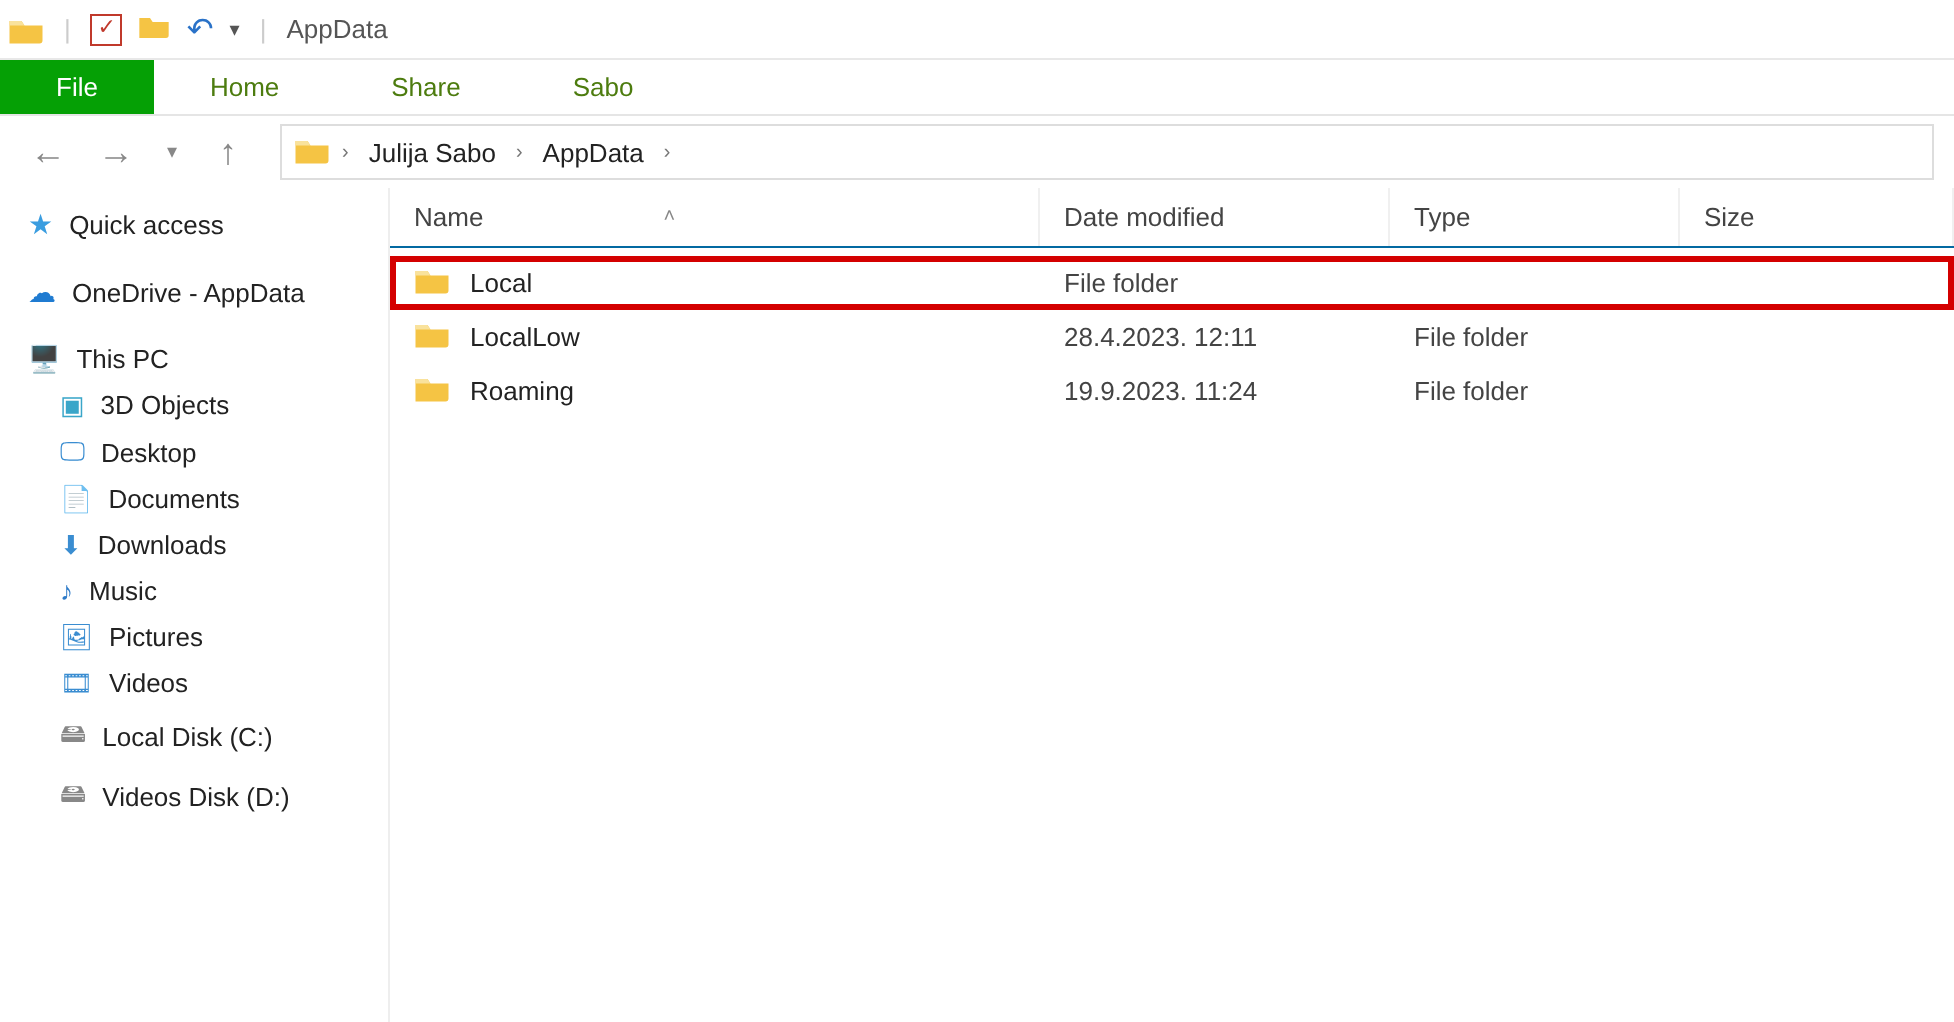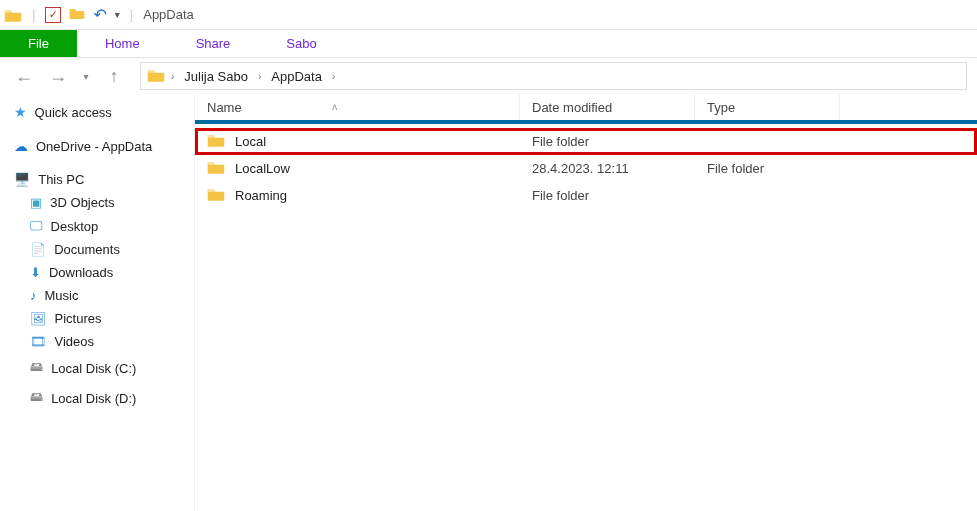--- a/index.html
+++ b/index.html
@@ -7,37 +7,37 @@
 
 .titlebar { height: 30px; display: flex; align-items: center; padding: 0 4px; background: #fff; border-bottom: 1px solid #e8e8e8;}
 .titlebar .qat { display: flex; align-items: center; gap: 8px; }
 .titlebar .qat .folder-mini { width: 18px; height: 18px; display:inline-flex; align-items:center; justify-content:center;}
 .titlebar .sep { color: #ccc; margin: 0 2px; }
 .titlebar .title-text { margin-left: 8px; color: #555; }
 
 .ribbon-tabs { height: 28px; display: flex; align-items: stretch; border-bottom: 1px solid #e5e5e5; }
 .ribbon-tabs .tab { padding: 0 28px; display:flex; align-items:center; cursor:default; }
 .ribbon-tabs .tab.file { background:#05a005; color:#fff; font-weight:400; }
-.ribbon-tabs .tab.normal { color:#6d28d9; }
+.ribbon-tabs .tab.normal { color:#4d7c0f; }
 
 .nav-row { height: 36px; display:flex; align-items:center; padding: 0 10px; gap: 6px; }
 .nav-row .nav-btn { width: 28px; height:28px; display:flex; align-items:center; justify-content:center; color:#888; }
 .nav-row .arrow { font-size: 18px; }
 .nav-row .addr { flex: 1; height: 28px; border:1px solid #ddd; display:flex; align-items:center; padding:0 6px; gap:6px; margin-left:6px; }
 .nav-row .addr .crumb { display:flex; align-items:center; gap:4px; padding:0 4px;text-align:center; }
 .nav-row .addr .crumb-caret { color:#777; font-size:10px; }
 
 .main { display:flex; height: calc(511px - 30px - 28px - 36px); }
 .sidebar { width: 195px; border-right:1px solid #eee; padding: 6px 0; overflow:hidden;}
 .sidebar .item { display:flex; align-items:center; gap:8px; padding: 4px 8px 4px 14px; white-space:nowrap; }
 .sidebar .sub { padding-left: 30px; }
 .sidebar .spacer { height: 10px; }
 
 .content { flex:1; display:flex; flex-direction:column; }
-.col-header { display:flex; align-items:center; height:30px; border-bottom:4px solid #0369a1; color:#444; }
+.col-header { display:flex; align-items:center; height:30px; border-bottom:1px solid #0369a1; color:#444; }
 .col-header .col { padding:0 12px; border-right:1px solid #f0f0f0; display:flex; align-items:center; height:100%; }
 .col-name { width: 325px; }
 .col-date { width: 175px; }
 .col-type { width: 145px; }
 .col-size { flex:1; }
 
 .rows { padding-top: 4px; }
 .row { display:flex; align-items:center; height:27px; }
 .row .cell { padding:0 12px; display:flex; align-items:center; gap:10px; }
 .row .c-name { width:325px;text-align:right; }
@@ -161,35 +161,38 @@
     <div class="item sub">
       <span style="color:#3a8dd1;">🎞</span>
       <span>Videos</span>
     </div>
     <div class="item sub">
       <span style="color:#888;">🖴</span>
       <span>Local Disk (C:)</span>
     </div>
     <div class="item sub">
       <span style="color:#888;">🖴</span>
-      <span>Local Disk (D:)</span>
+      <span>Videos Disk (D:)</span>
     </div>
   </div>
 
   <div class="content">
     <div class="col-header">
       <div class="col col-name">
         <span>Name</span>
         <span class="sort-caret">˄</span>
       </div>
       <div class="col col-date">
         <span>Date modified</span>
       </div>
       <div class="col col-type">
         <span>Type</span>
+      </div>
+      <div class="col col-size">
+        <span>Size</span>
       </div>
     </div>
     <div class="rows" id="rows-container">
         <div class="row highlighted">
           <div class="cell c-name">
             <span><svg class="folder-svg" viewBox="0 0 24 18">
                 <path fill="#f5c444" d="M1 3h8l2 3h12v10a2 2 0 0 1-2 2H1z"></path>
                 <path fill="#f9e29c" d="M1 3h8l2 3H1z"></path>
               </svg></span>
             <span>Local</span>
@@ -210,18 +213,19 @@
           <div class="cell c-size"></div>
         </div>
         <div class="row">
           <div class="cell c-name">
             <span><svg class="folder-svg" viewBox="0 0 24 18">
                 <path fill="#f5c444" d="M1 3h8l2 3h12v10a2 2 0 0 1-2 2H1z"></path>
                 <path fill="#f9e29c" d="M1 3h8l2 3H1z"></path>
               </svg></span>
             <span>Roaming</span>
           </div>
+          <div class="cell c-date">19.9.2023. 11:24</div>
           <div class="cell c-type">File folder</div>
           <div class="cell c-size"></div>
         </div>
       </div>
   </div>
 </div>
 
 </body></html>

